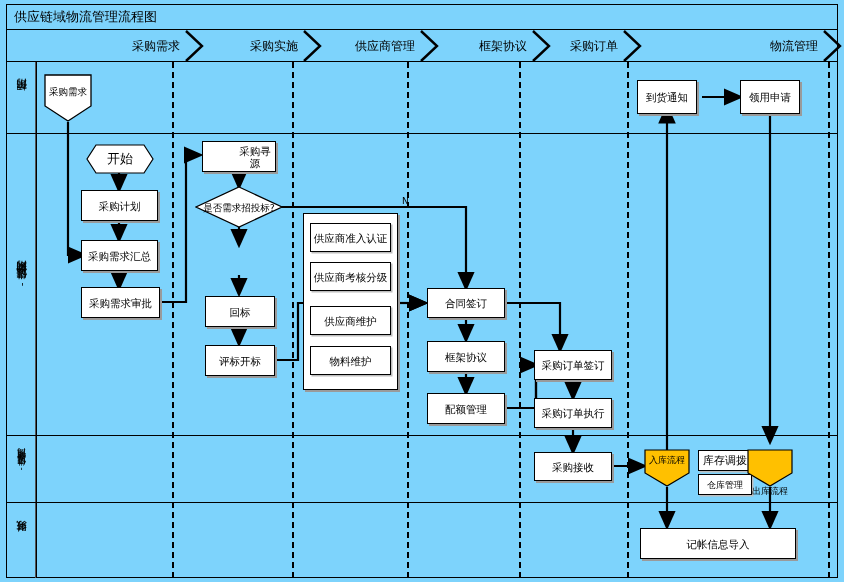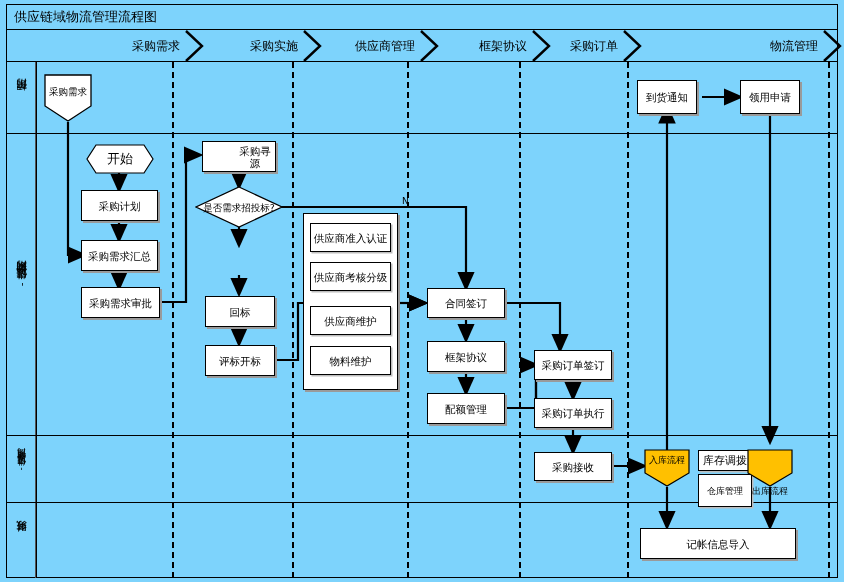--- a/index.html
+++ b/index.html
@@ -281,21 +281,21 @@
   <div class="pent" style="left:644px;top:449px;width:46px;height:38px;text-decoration:underline;">
     <svg width="46" height="38">
       <polygon points="1,1 45,1 45,24 23,37 1,24" fill="#FFC000" stroke="#000" stroke-width="1.2"></polygon>
     </svg>
     <div class="txt" style="height:62%;font-size:9px;">入库流程</div>
   </div>
 
   <div class="node plain" style="left:698px;top:450px;width:54px;height:21px;font-size:11px;">
     <span>库存调拨</span>
   </div>
-  <div class="node plain" style="left:698px;top:474px;width:54px;height:33px;font-size:9px;">
+  <div class="node plain" style="left:698px;top:474px;width:54px;height:21px;font-size:9px;">
     <span>仓库管理</span>
   </div>
 
   <div class="pent" style="left:747px;top:449px;width:46px;height:38px;">
     <svg width="46" height="38">
       <polygon points="1,1 45,1 45,24 23,37 1,24" fill="#FFC000" stroke="#000" stroke-width="1.2"></polygon>
     </svg>
     <div class="txt" style="height:62%;font-size:9px;margin-top:31px;">出库流程</div>
   </div>
 

